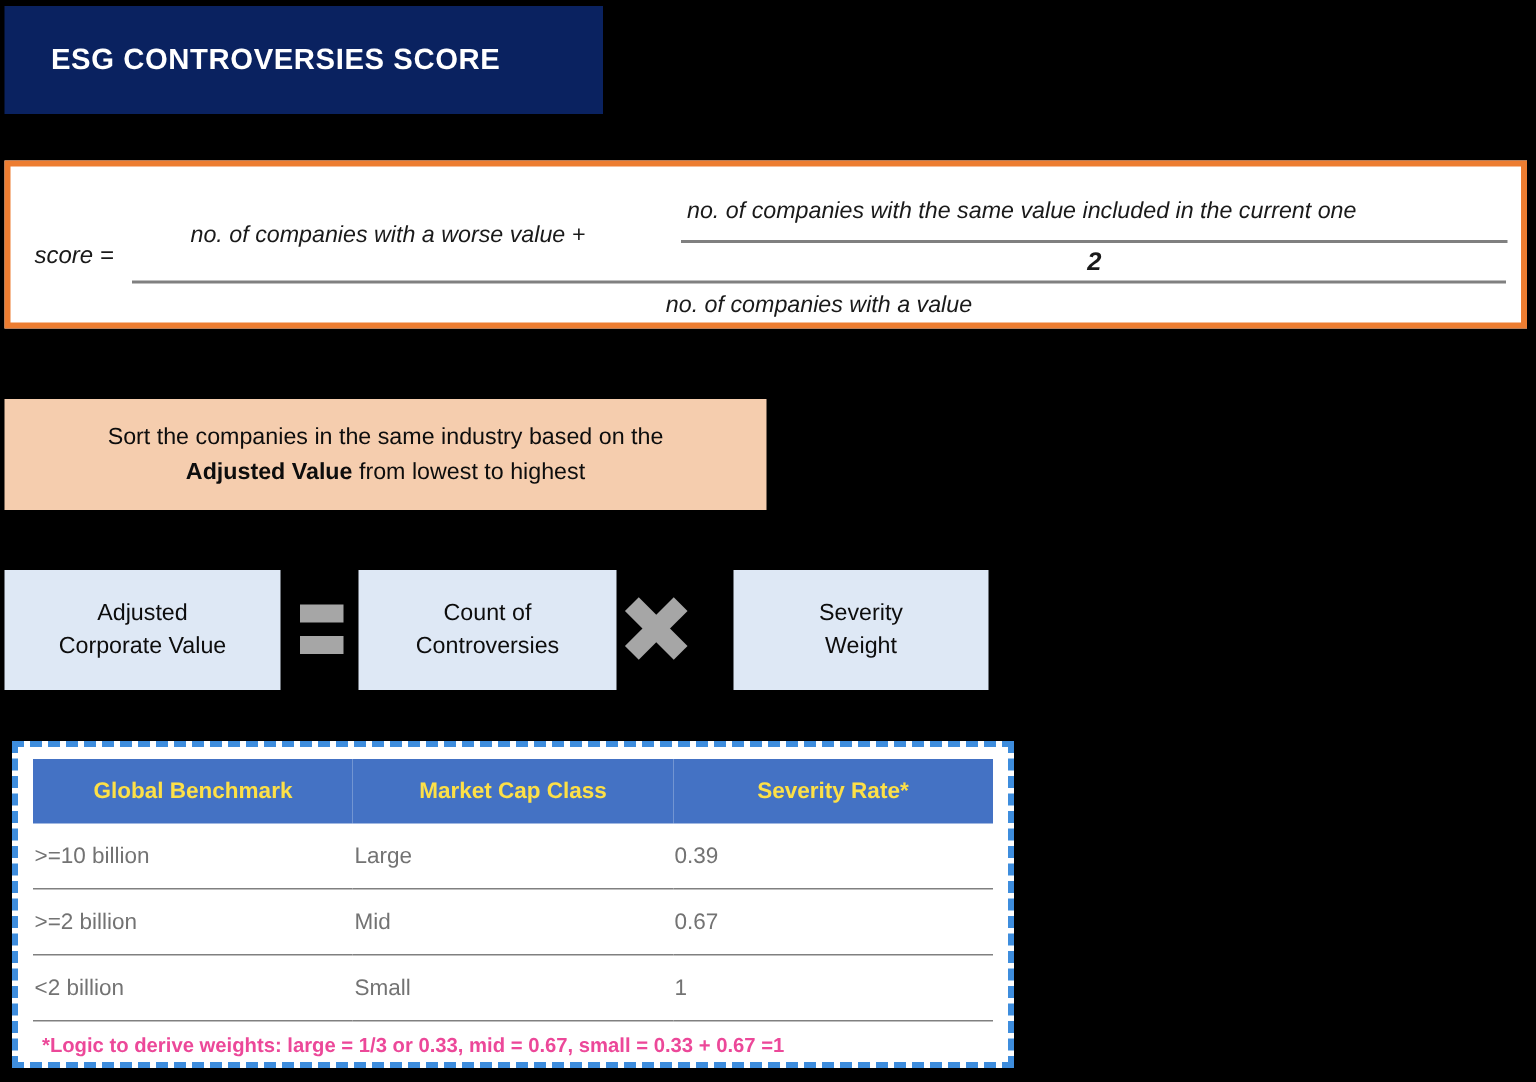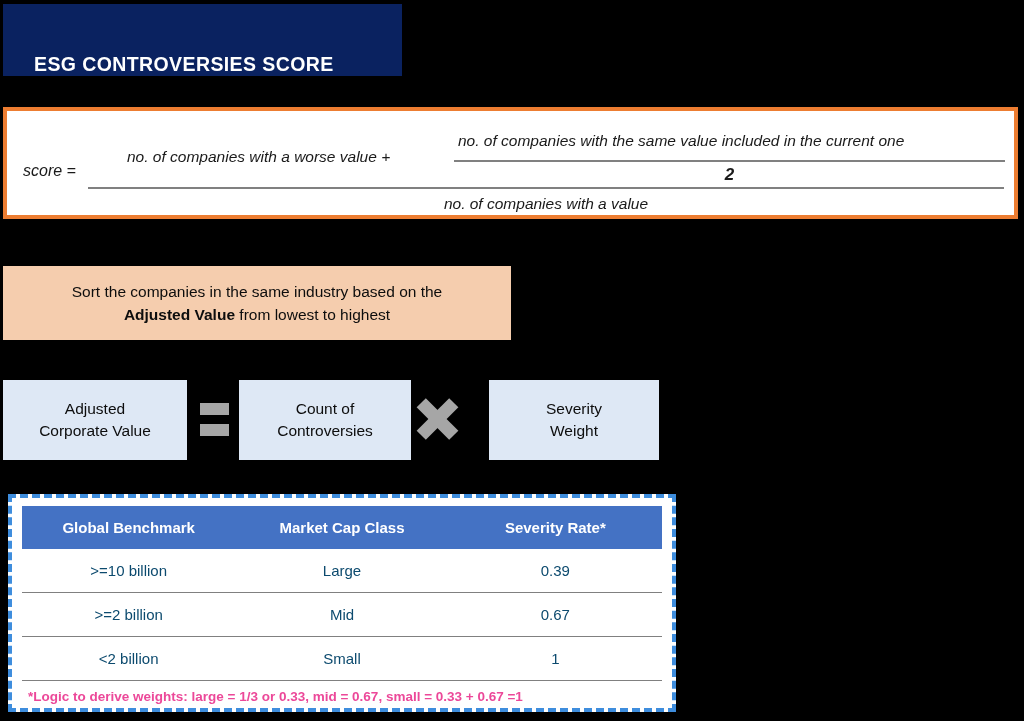--- a/index.html
+++ b/index.html
@@ -17,21 +17,21 @@
 
   
   .title-bar {
     position: absolute;
     left: 3px;
     top: 4px;
     width: 399px;
     height: 72px;
     background: #0a2260;
     display: flex;
-    align-items: flex-end;
+    align-items: center;
   }
   .title-bar .title-text {
     color: #ffffff;
     font-size: 19.5px;
     font-weight: bold;
     letter-spacing: 0.4px;
     padding-left: 31px;
   }
 
   
@@ -214,32 +214,32 @@
     height: 198px;
     background: #ffffff;
   }
   table.benchmark-table {
     width: 100%;
     border-collapse: collapse;
     table-layout: fixed;
   }
   table.benchmark-table th {
     background: #4472C4;
-    color: #ffffff;
+    color: #fde047;
     font-size: 15px;
     font-weight: bold;
     height: 41px;
     text-align: center;
     border: none;
   }
   table.benchmark-table td {
     font-size: 15px;
-    color: #0c4a6e;
+    color: #737373;
     height: 41px;
-    text-align: center;
+    text-align: left;
     border-bottom: 1.5px solid #808080;
   }
   table.benchmark-table tr.first-body td {
     border-top: none;
   }
   .table-note {
     font-size: 13.5px;
     color: #ec4899;
     font-weight: bold;
     padding: 8px 0 0 6px;

